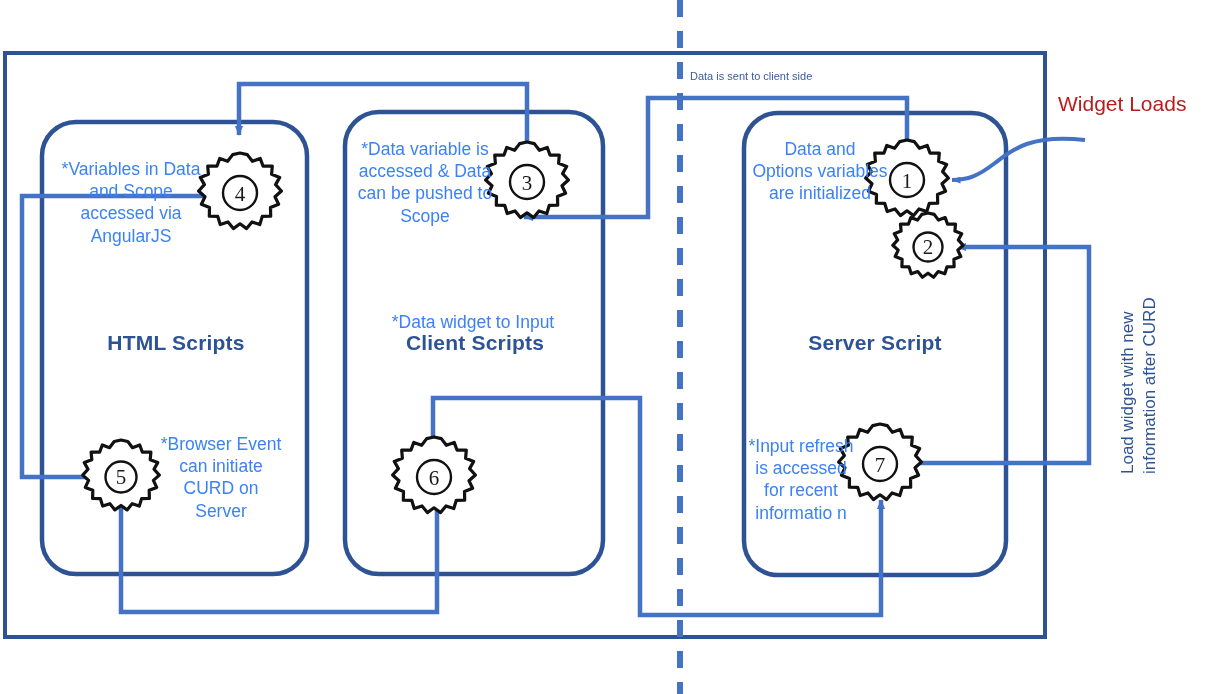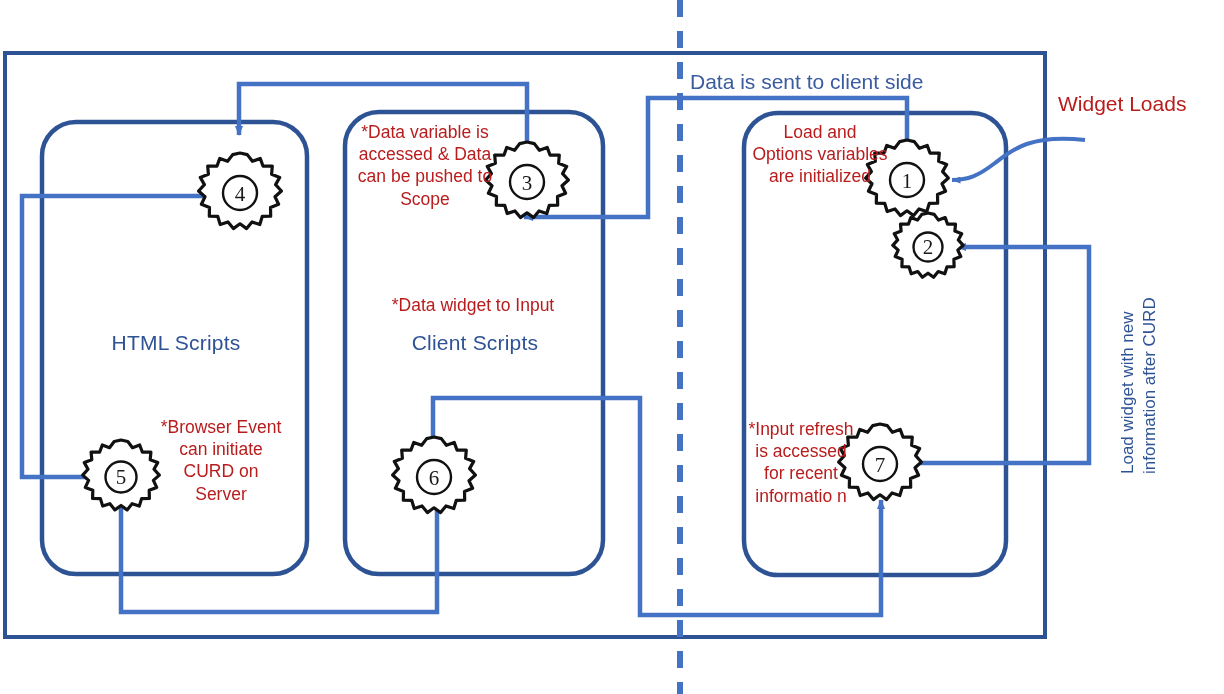--- a/index.html
+++ b/index.html
@@ -1,29 +1,30 @@
 <!DOCTYPE html>
 <html><head>
 <meta charset="utf-8">
 <title>ServiceNow Widget Architecture Diagram</title>
 <style>
   html,body{margin:0;padding:0;background:#ffffff;}
   body{width:1224px;height:694px;font-family:"Liberation Sans",sans-serif;overflow:hidden;}
   #stage{position:relative;width:1224px;height:694px;background:#ffffff;}
   svg.layer{position:absolute;left:0;top:0;width:1224px;height:694px;}
   .panel-title{
-    position:absolute;text-align:center;font-weight:normal;font-size:21px;
+    position:absolute;text-align:center;font-weight:bold;font-size:21px;
     color:#2E5395;letter-spacing:.2px;
   }
   .note{
     position:absolute;text-align:center;font-size:17.5px;line-height:1.27;
-    color:#b91c1c;
+    color:#3b82f6;
+    margin-top:17px;
   }
   .label-top{
-    position:absolute;font-size:21px;color:#3A5BA0;white-space:nowrap;
+    position:absolute;font-size:11px;color:#3A5BA0;white-space:nowrap;
   }
   .widget-loads{
     position:absolute;font-size:21px;color:#b91c1c;white-space:nowrap;
   }
   .vert-label{
     position:absolute;font-size:17px;color:#2E5395;white-space:nowrap;
     transform-origin:0 0;transform:rotate(-90deg);line-height:1.25;
   }
   .gear-num{font-family:"Liberation Serif",serif;font-size:21px;fill:#1a1a1a;}
 </style>
@@ -102,34 +103,36 @@
       <text class="gear-num" x="0" y="7.5" text-anchor="middle">6</text>
     </g>
 
     <g transform="translate(880,464)">
       <path d="M0,-40 L7.3,-38.4 L12.4,-31.7 L20.2,-34.6 L23.1,-26.8 L32.3,-27 L31.6,-18.7 L39.7,-15.6 L35.6,-8.4 L41.4,-2 L35,3.7 L38.6,11.2 L30.5,14.4 L30.7,23.2 L22.3,23.3 L19.8,31.5 L12,28.9 L6.6,35.6 L0,30.8 L-6.6,35.6 L-12,28.9 L-19.8,31.5 L-22.3,23.3 L-30.7,23.2 L-30.5,14.4 L-38.6,11.2 L-35,3.7 L-41.4,-2 L-35.6,-8.4 L-39.7,-15.6 L-31.6,-18.7 L-32.3,-27 L-23.1,-26.8 L-20.2,-34.6 L-12.4,-31.7 L-7.3,-38.4 Z" fill="#ffffff" stroke="#111111" stroke-width="3.2" stroke-linejoin="round"></path>
       <circle cx="0" cy="0" r="17" fill="#ffffff" stroke="#111111" stroke-width="2.4"></circle>
       <text class="gear-num" x="0" y="7.5" text-anchor="middle">7</text>
     </g>
   </svg>
 
+  <div class="note" style="left:58px;top:141px;width:146px;">*Variables in Data and Scope accessed via AngularJS</div>
 
   <div class="panel-title" style="left:58px;top:331px;width:236px;">HTML Scripts</div>
 
   <div class="note" style="left:156px;top:416px;width:130px;">*Browser Event can initiate CURD on Server</div>
 
   <div class="note" style="left:357px;top:121px;width:136px;">*Data variable is accessed &amp; Data can be pushed to Scope</div>
 
   <div class="note" style="left:361px;top:294px;width:224px;">*Data widget to Input</div>
 
   <div class="panel-title" style="left:360px;top:331px;width:230px;">Client Scripts</div>
 
 
-  <div class="note" style="left:752px;top:121px;width:136px;">Load and Options variables are initialized</div>
+  <div class="note" style="left:752px;top:121px;width:136px;">Data and Options variables are initialized</div>
 
+  <div class="panel-title" style="left:757px;top:331px;width:236px;">Server Script</div>
 
   <div class="note" style="left:745px;top:418px;width:112px;">*Input refresh is accessed for recent informatio n</div>
 
   <div class="label-top" style="left:690px;top:70px;">Data is sent to client side</div>
 
   <div class="widget-loads" style="left:1058px;top:92px;">Widget Loads</div>
 
   <div class="vert-label" style="left:1117px;top:474px;">Load widget with new</div>
 
   <div class="vert-label" style="left:1139px;top:474px;">information after CURD</div>

